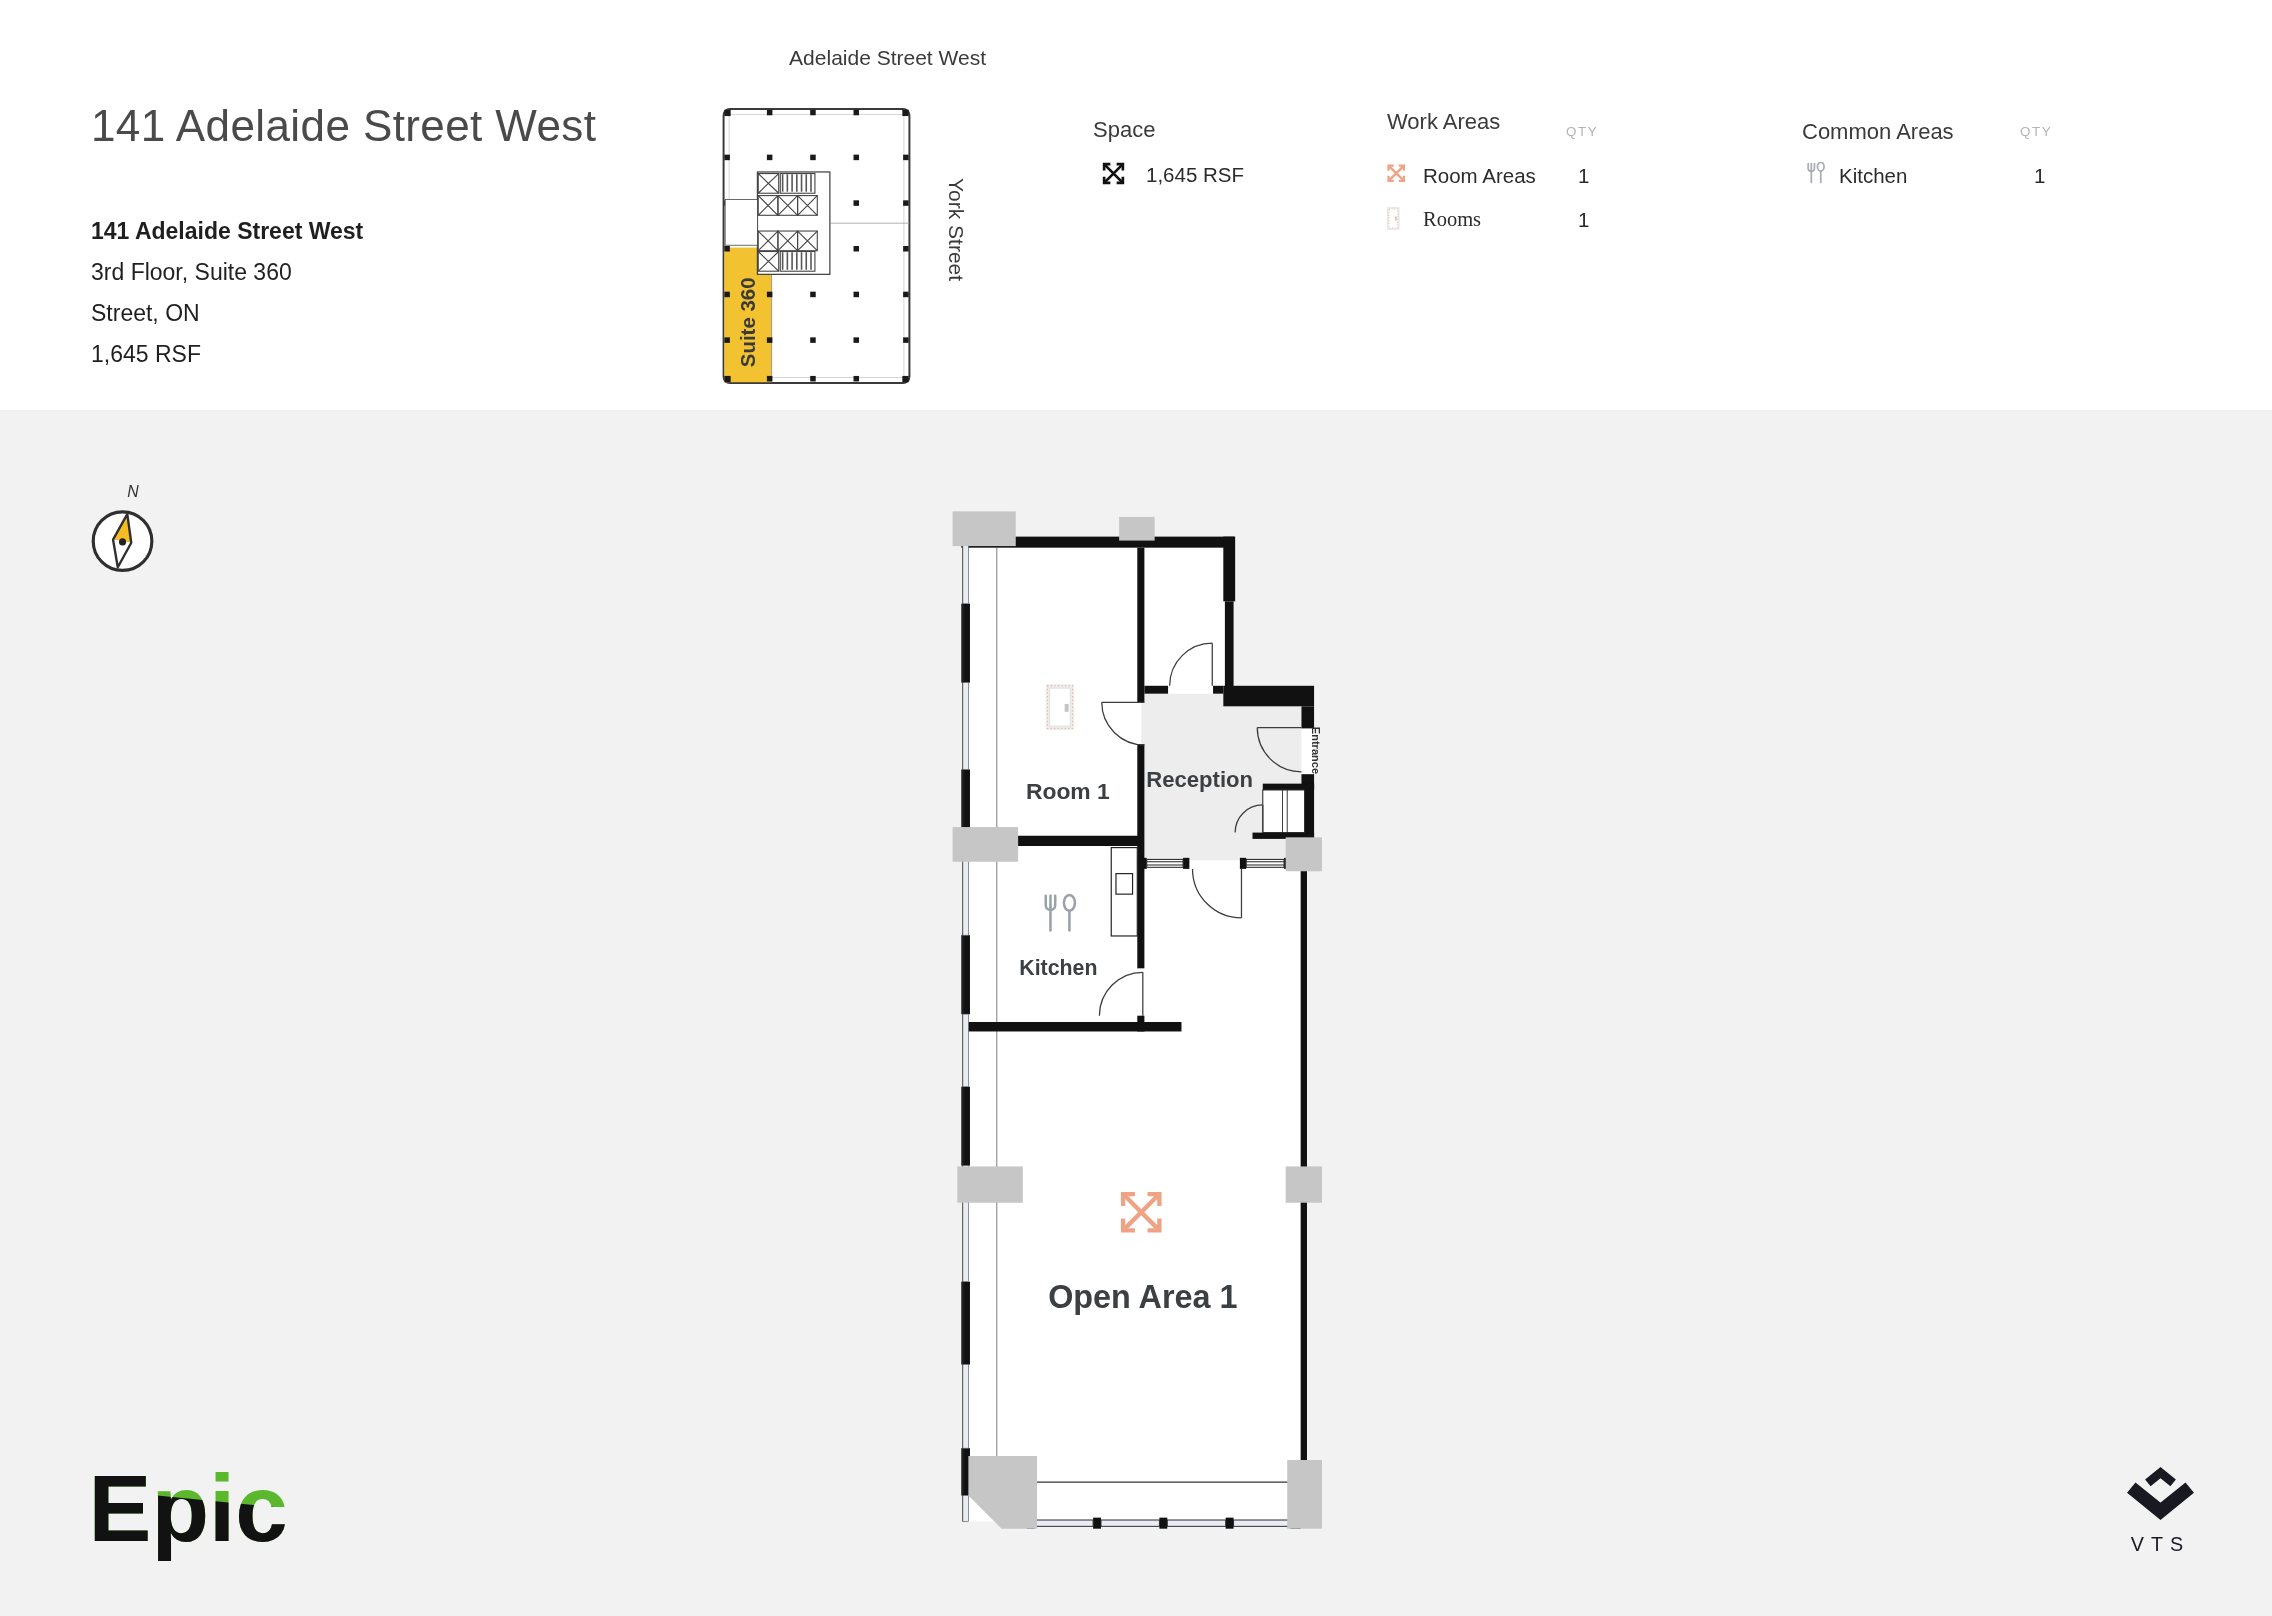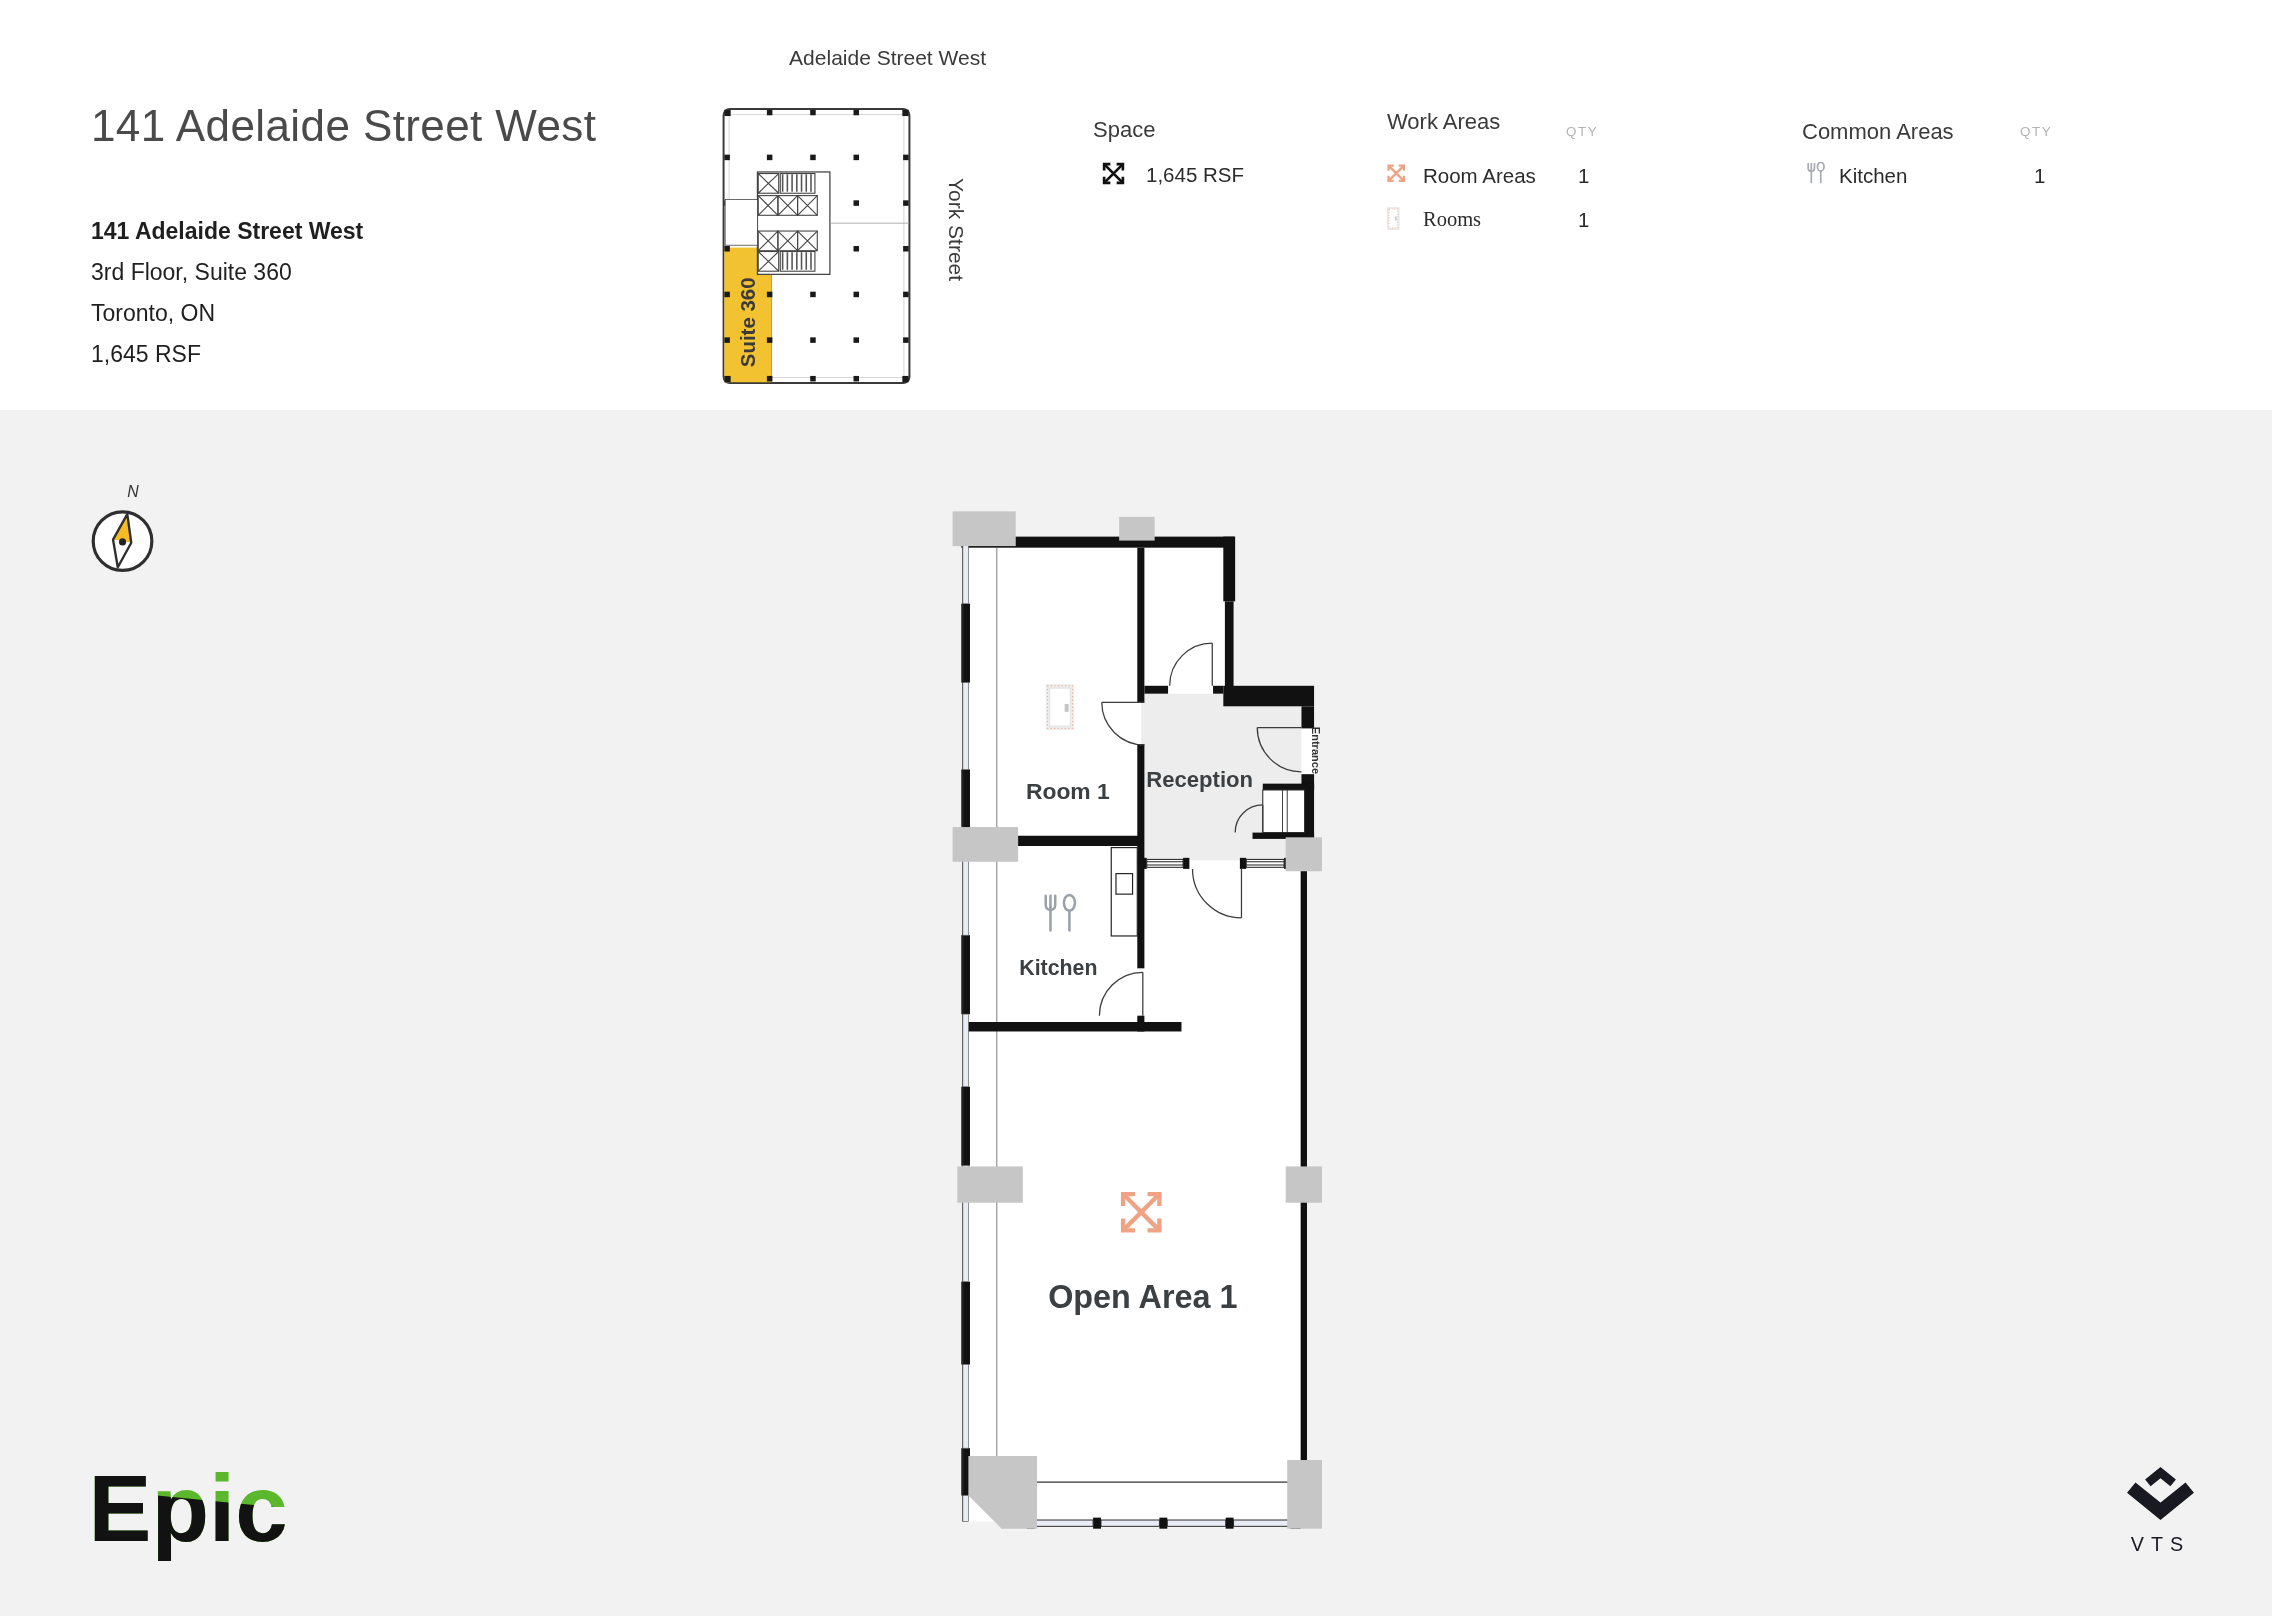--- a/index.html
+++ b/index.html
@@ -24,21 +24,21 @@
 </head>
 <body>
 
 <div id="page">
 
   <div id="header">
     <div class="title">141 Adelaide Street West</div>
     <div class="addr">
       <div class="b">141 Adelaide Street West</div>
       <div>3rd Floor, Suite 360</div>
-      <div>Toronto, ON</div>
+      <div>Street, ON</div>
       <div>1,645 RSF</div>
     </div>
 
     <div class="street-top">Adelaide Street West</div>
     <div class="street-right">York Street</div>
 
     <svg class="icon-abs" style="left:722px;top:107px;" width="189" height="278" viewBox="0 0 240 352">
 
       <rect x="2" y="2" width="236" height="348" rx="8" fill="#ffffff" stroke="#3a3a3a" stroke-width="2.5"></rect>
       <rect x="9" y="9" width="222" height="334" fill="none" stroke="#cccccc" stroke-width="1"></rect>

